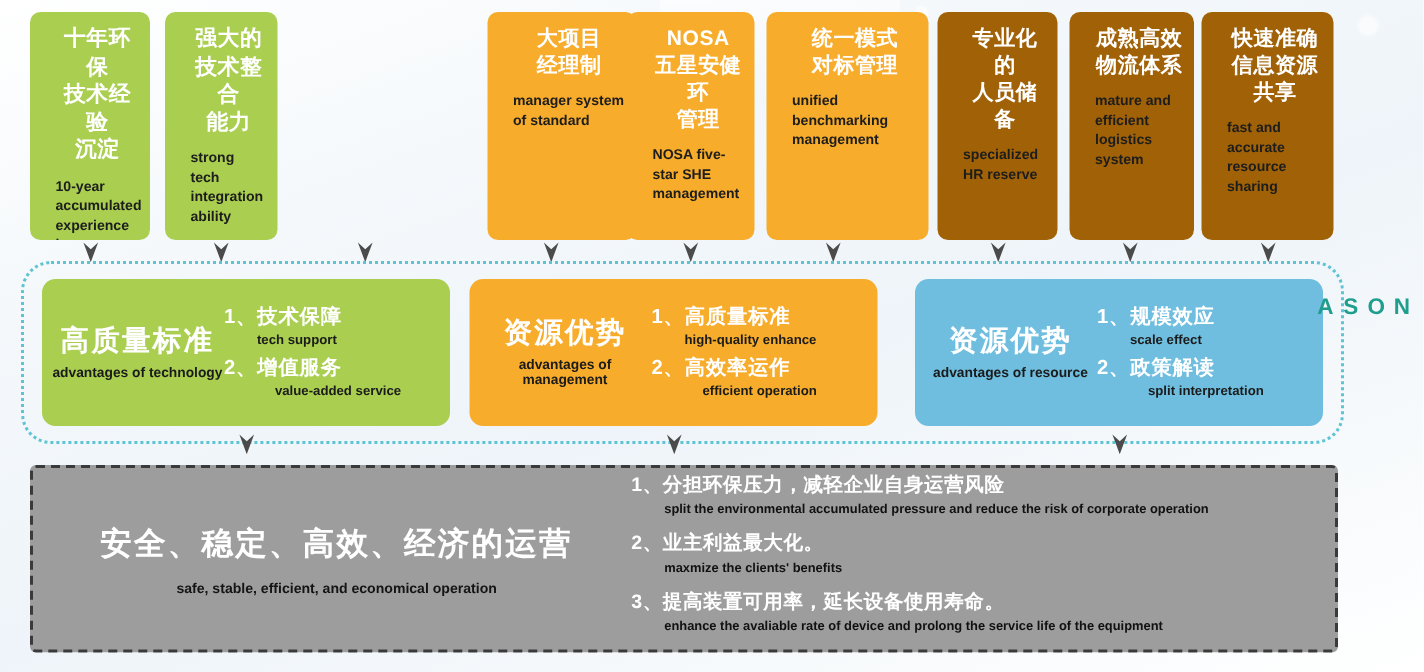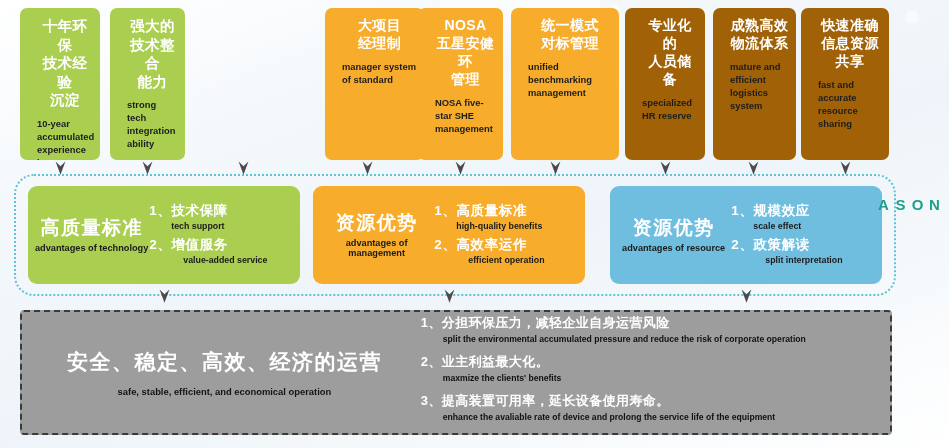--- a/index.html
+++ b/index.html
@@ -193,21 +193,21 @@
       </div>
     </div>
     <div class="panel orange" style="left: 313px; width: 272px;">
       <div class="p-left">
         <div class="ptitle">资源优势</div>
         <div class="psub">advantages of management</div>
       </div>
       <div class="p-right">
         <div class="p-item">
           <div class="pi-cn">1、高质量标准</div>
-          <div class="pi-en">high-quality benefits</div>
+          <div class="pi-en">high-quality enhance</div>
         </div>
         <div class="p-item indent">
           <div class="pi-cn">2、高效率运作</div>
           <div class="pi-en">efficient operation</div>
         </div>
       </div>
     </div>
     <div class="panel blue" style="left: 610px; width: 272px;">
       <div class="p-left">
         <div class="ptitle">资源优势</div>

